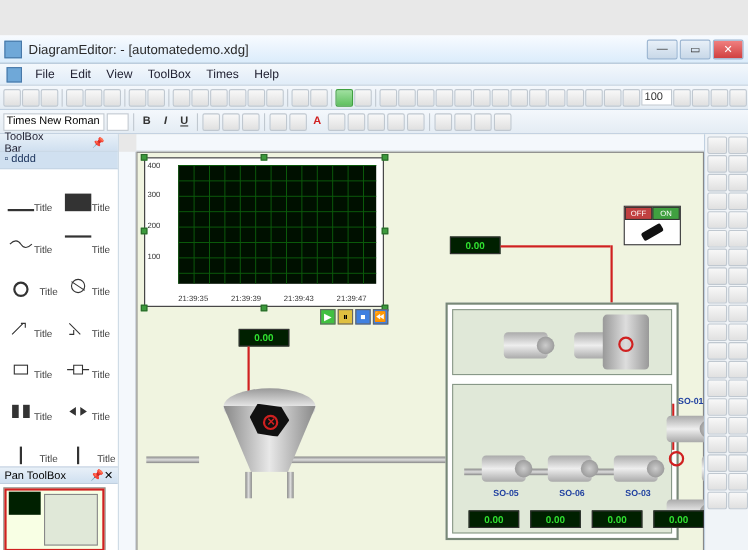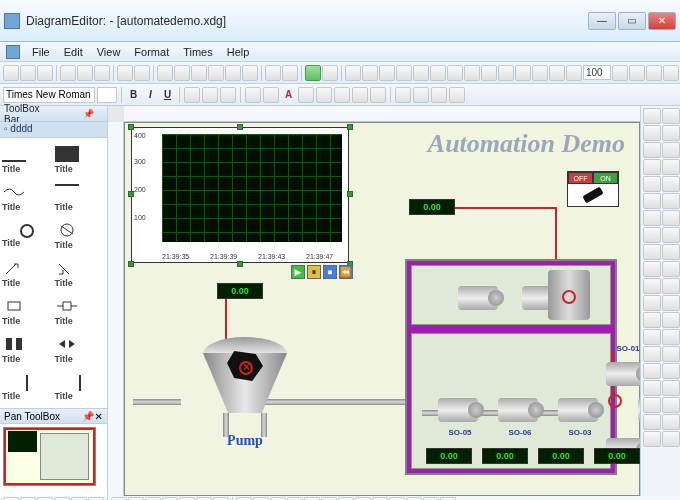--- a/index.html
+++ b/index.html
@@ -1,17 +1,17 @@
 <!DOCTYPE html>
 <html><head>
 <meta charset="utf-8">
 <style>
   * { box-sizing: border-box; margin: 0; padding: 0; font-family: "Segoe UI", Tahoma, sans-serif; }
   body { width: 680px; height: 500px; overflow: hidden; background: #e8e8e8; font-size: 11px; }
-  .titlebar { height: 42px; background: linear-gradient(#f8fbff,#dbecfb); display: flex; align-items: center; padding: 4px 4px; border-bottom: 1px solid #a0b8d0; }
+  .titlebar { height: 26px; background: linear-gradient(#f8fbff,#dbecfb); display: flex; align-items: center; padding: 4px 4px; border-bottom: 1px solid #a0b8d0; margin-top: 32px; }
   .titlebar .icon { width: 16px; height: 16px; background: #6fa8d8; margin-right: 6px; border: 1px solid #4878a8; }
   .titlebar .title { flex: 1; color: #2a2a2a; font-size: 12px; }
   .winbtns { display: flex; gap: 2px; }
   .winbtn { width: 28px; height: 18px; background: linear-gradient(#e8f0f8,#c8d8e8); border: 1px solid #9ab4d0; border-radius: 2px; display: flex; align-items: center; justify-content: center; font-size: 10px; color: #333; }
   .winbtn.close { background: linear-gradient(#f08080,#d04040); color: #fff; }
   .menubar { height: 20px; background: linear-gradient(#f4f8fc,#e0ecf8); display: flex; align-items: center; padding: 0 6px; border-bottom: 1px solid #c0d0e0; gap: 2px; }
   .menubar .mdi-icon { width: 14px; height: 14px; background: #6fa8d8; margin-right: 4px; border: 1px solid #4878a8; }
   .menubar span { padding: 2px 6px; font-size: 11px; color: #223; }
   .toolbar { height: 22px; background: linear-gradient(#f4f8fc,#e4ecf4); border-bottom: 1px solid #c0d0e0; display: flex; align-items: center; gap: 1px; padding: 0 3px; overflow: hidden; }
   .tbtn { width: 16px; height: 16px; background: linear-gradient(#f8f8f8,#e0e0e0); border: 1px solid #c0c8d0; border-radius: 2px; flex-shrink: 0; }
@@ -22,21 +22,21 @@
   .fontsel { height: 16px; font-size: 10px; border: 1px solid #c0c8d0; background: #fff; padding: 0 2px; }
   .fontsel.name { width: 92px; }
   .fontsel.size { width: 20px; }
   .fmt { width: 15px; height: 15px; display: flex; align-items: center; justify-content: center; font-size: 10px; font-weight: bold; color: #333; border-radius: 2px; }
   .main { display: flex; height: 390px; }
   .leftcol { width: 108px; display: flex; flex-direction: column; background: #f0f4f8; border-right: 1px solid #c0d0e0; }
   .toolbox-hdr { height: 16px; background: linear-gradient(#e8f0f8,#d0e0f0); font-size: 10px; padding: 1px 4px; color: #223; display: flex; align-items: center; border-bottom: 1px solid #c0d0e0; gap: 44px; }
   .toolbox-hdr .x { margin-left: auto; font-size: 9px; width: 12px; height: 12px; display: flex; align-items: center; justify-content: center; }
   .ddd { height: 16px; background: #d0e0f0; font-size: 10px; padding: 1px 4px; color: #203860; border-bottom: 1px solid #c0d0e0; }
   .shapes { flex: 1; overflow: hidden; background: #fff; padding: 4px 2px; display: grid; grid-template-columns: 1fr 1fr; grid-auto-rows: 36px; gap: 2px; }
-  .shape { display: flex; flex-direction: column; align-items: flex-start; justify-content: center; font-size: 9px; color: #444; font-weight: bold; }
+  .shape { display: flex; flex-direction: row; align-items: flex-end; justify-content: center; font-size: 9px; color: #444; }
   .shape .g { width: 24px; height: 16px; margin-bottom: 2px; position: relative; }
   .pan-hdr { height: 16px; background: linear-gradient(#e8f0f8,#d0e0f0); font-size: 10px; padding: 1px 4px; display: flex; align-items: center; border-top: 1px solid #c0d0e0; border-bottom: 1px solid #c0d0e0; }
   .pan { height: 72px; background: #fff; position: relative; padding: 3px; }
   .pan .mini { width: 92%; height: 90%; background: #f8ffe4; border: 1px solid #888; position: relative; }
   .canvas-area { flex: 1; position: relative; background: #e8e8e8; overflow: hidden; }
   .ruler-h { position: absolute; top: 0; left: 16px; right: 0; height: 16px; background: #f4f8fc; border-bottom: 1px solid #c0c8d0; }
   .ruler-v { position: absolute; top: 16px; left: 0; width: 16px; bottom: 0; background: #f4f8fc; border-right: 1px solid #c0c8d0; }
   .canvas { position: absolute; top: 16px; left: 16px; right: 0; bottom: 0; background: #f0f4e0; border: 1px solid #888; }
   .demo-title { position: absolute; top: 6px; right: 14px; font-size: 26px; color: #9aa8b8; font-family: Georgia, serif; font-style: italic; font-weight: bold; }
   .chart { position: absolute; top: 4px; left: 6px; width: 218px; height: 136px; background: #fff; border: 1px solid #333; }
@@ -46,21 +46,21 @@
   .chart .xlabel { position: absolute; bottom: 2px; font-size: 7px; color: #333; }
   .chart-ctrl { position: absolute; top: 142px; left: 166px; display: flex; gap: 2px; }
   .chart-ctrl .cb { width: 14px; height: 14px; font-size: 9px; display: flex; align-items: center; justify-content: center; border: 1px solid #666; }
   .handle { position: absolute; width: 6px; height: 6px; background: #3c9a3c; border: 1px solid #2a6a2a; }
   .valbox { position: absolute; width: 46px; height: 16px; background: #002000; color: #30e030; font-size: 9px; display: flex; align-items: center; justify-content: center; border: 1px solid #333; font-weight: bold; }
   .onoff { position: absolute; top: 48px; right: 20px; width: 52px; height: 36px; background: #fff; border: 1px solid #333; }
   .onoff .row { display: flex; height: 12px; }
   .onoff .cell { flex: 1; font-size: 7px; display: flex; align-items: center; justify-content: center; border: 1px solid #333; }
   .onoff .ind { height: 22px; display: flex; align-items: center; justify-content: center; }
   .onoff .ind div { width: 20px; height: 8px; background: #111; transform: rotate(-30deg); border-radius: 2px; }
-  .machinery { position: absolute; top: 136px; left: 280px; right: 22px; bottom: 20px; background: #a21caf; border: 2px solid #788878; }
+  .machinery { position: absolute; top: 136px; left: 280px; right: 22px; bottom: 20px; background: #ffffff; border: 2px solid #788878; }
   .pump-area { position: absolute; top: 200px; left: 40px; width: 160px; height: 150px; }
   .pump { width: 84px; height: 100px; margin: 0 auto; position: relative; }
   .pump .cone { width: 84px; height: 60px; background: linear-gradient(90deg,#888,#e8e8e8,#888); clip-path: polygon(0 0, 100% 0, 70% 100%, 30% 100%); position: absolute; top: 30px; }
   .pump .top { width: 84px; height: 34px; background: linear-gradient(#999,#e8e8e8,#999); border-radius: 50%; position: absolute; top: 14px; }
   .pump .mark { position: absolute; top: 28px; left: 24px; width: 36px; height: 30px; background: #111; clip-path: polygon(20% 0, 80% 10%, 100% 50%, 70% 100%, 20% 90%, 0 40%); }
   .pump .x { position: absolute; top: 38px; left: 36px; width: 14px; height: 14px; border: 2px solid #d02020; border-radius: 50%; }
   .pump .x::before { content: "×"; position: absolute; top: -3px; left: 2px; color: #d02020; font-size: 12px; font-weight: bold; }
   .pump-lbl { text-align: center; font-size: 14px; color: #2050b8; font-weight: bold; font-family: Georgia, serif; margin-top: 10px; }
   .motor { position: absolute; width: 44px; height: 32px; }
   .motor .body { width: 40px; height: 24px; background: linear-gradient(#aaa,#eee,#aaa); border-radius: 4px; position: absolute; top: 4px; }
@@ -86,21 +86,21 @@
     <div class="winbtn">▭</div>
     <div class="winbtn close">✕</div>
   </div>
 </div>
 
 <div class="menubar">
   <div class="mdi-icon"></div>
   <span>File</span>
   <span>Edit</span>
   <span>View</span>
-  <span>Format</span>
+  <span>ToolBox</span>
   <span>Times</span>
   <span>Help</span>
 </div>
 
 <div class="toolbar">
   <div class="tbtn"></div>
   <div class="tbtn"></div>
   <div class="tbtn"></div>
   <div class="tsep"></div>
   <div class="tbtn"></div>
@@ -267,21 +267,20 @@
         <div style="position:absolute;top:6%;left:4%;width:32%;height:36%;background:#002000"></div>
         <div style="position:absolute;inset:0;border:2px solid #d02020"></div>
       </div>
     </div>
   </div>
 
   <div class="canvas-area">
     <div class="ruler-h"></div>
     <div class="ruler-v"></div>
     <div class="canvas">
-      <div class="demo-title">Automation Demo</div>
 
       <div class="chart">
         <div class="plot"></div>
         <div class="ylabel" style="top:4px">400</div>
         <div class="ylabel" style="top:30px">300</div>
         <div class="ylabel" style="top:58px">200</div>
         <div class="ylabel" style="top:86px">100</div>
         <div class="xlabel" style="left:30px">21:39:35</div>
         <div class="xlabel" style="left:78px">21:39:39</div>
         <div class="xlabel" style="left:126px">21:39:43</div>
@@ -325,21 +324,20 @@
       <div class="pipe-h" style="top:276px;left:130px;width:160px"></div>
       <div class="pump-area">
         <div class="pump">
           <div class="top"></div>
           <div class="cone"></div>
           <div class="mark"></div>
           <div class="x"></div>
           <div style="position:absolute;top:90px;left:20px;width:6px;height:24px;background:linear-gradient(90deg,#888,#ddd,#888)"></div>
           <div style="position:absolute;top:90px;left:58px;width:6px;height:24px;background:linear-gradient(90deg,#888,#ddd,#888)"></div>
         </div>
-        <div class="pump-lbl">Pump</div>
       </div>
 
       <div class="machinery">
 
         <div style="position:absolute;top:4px;left:4px;right:4px;height:60px;border:1px solid #889888;background:#e0e8d8">
           <div class="motor" style="top:16px;left:46px">
               <div class="body"></div>
               <div class="fan"></div>
             </div>
           <div class="motor" style="top:16px;left:110px">

